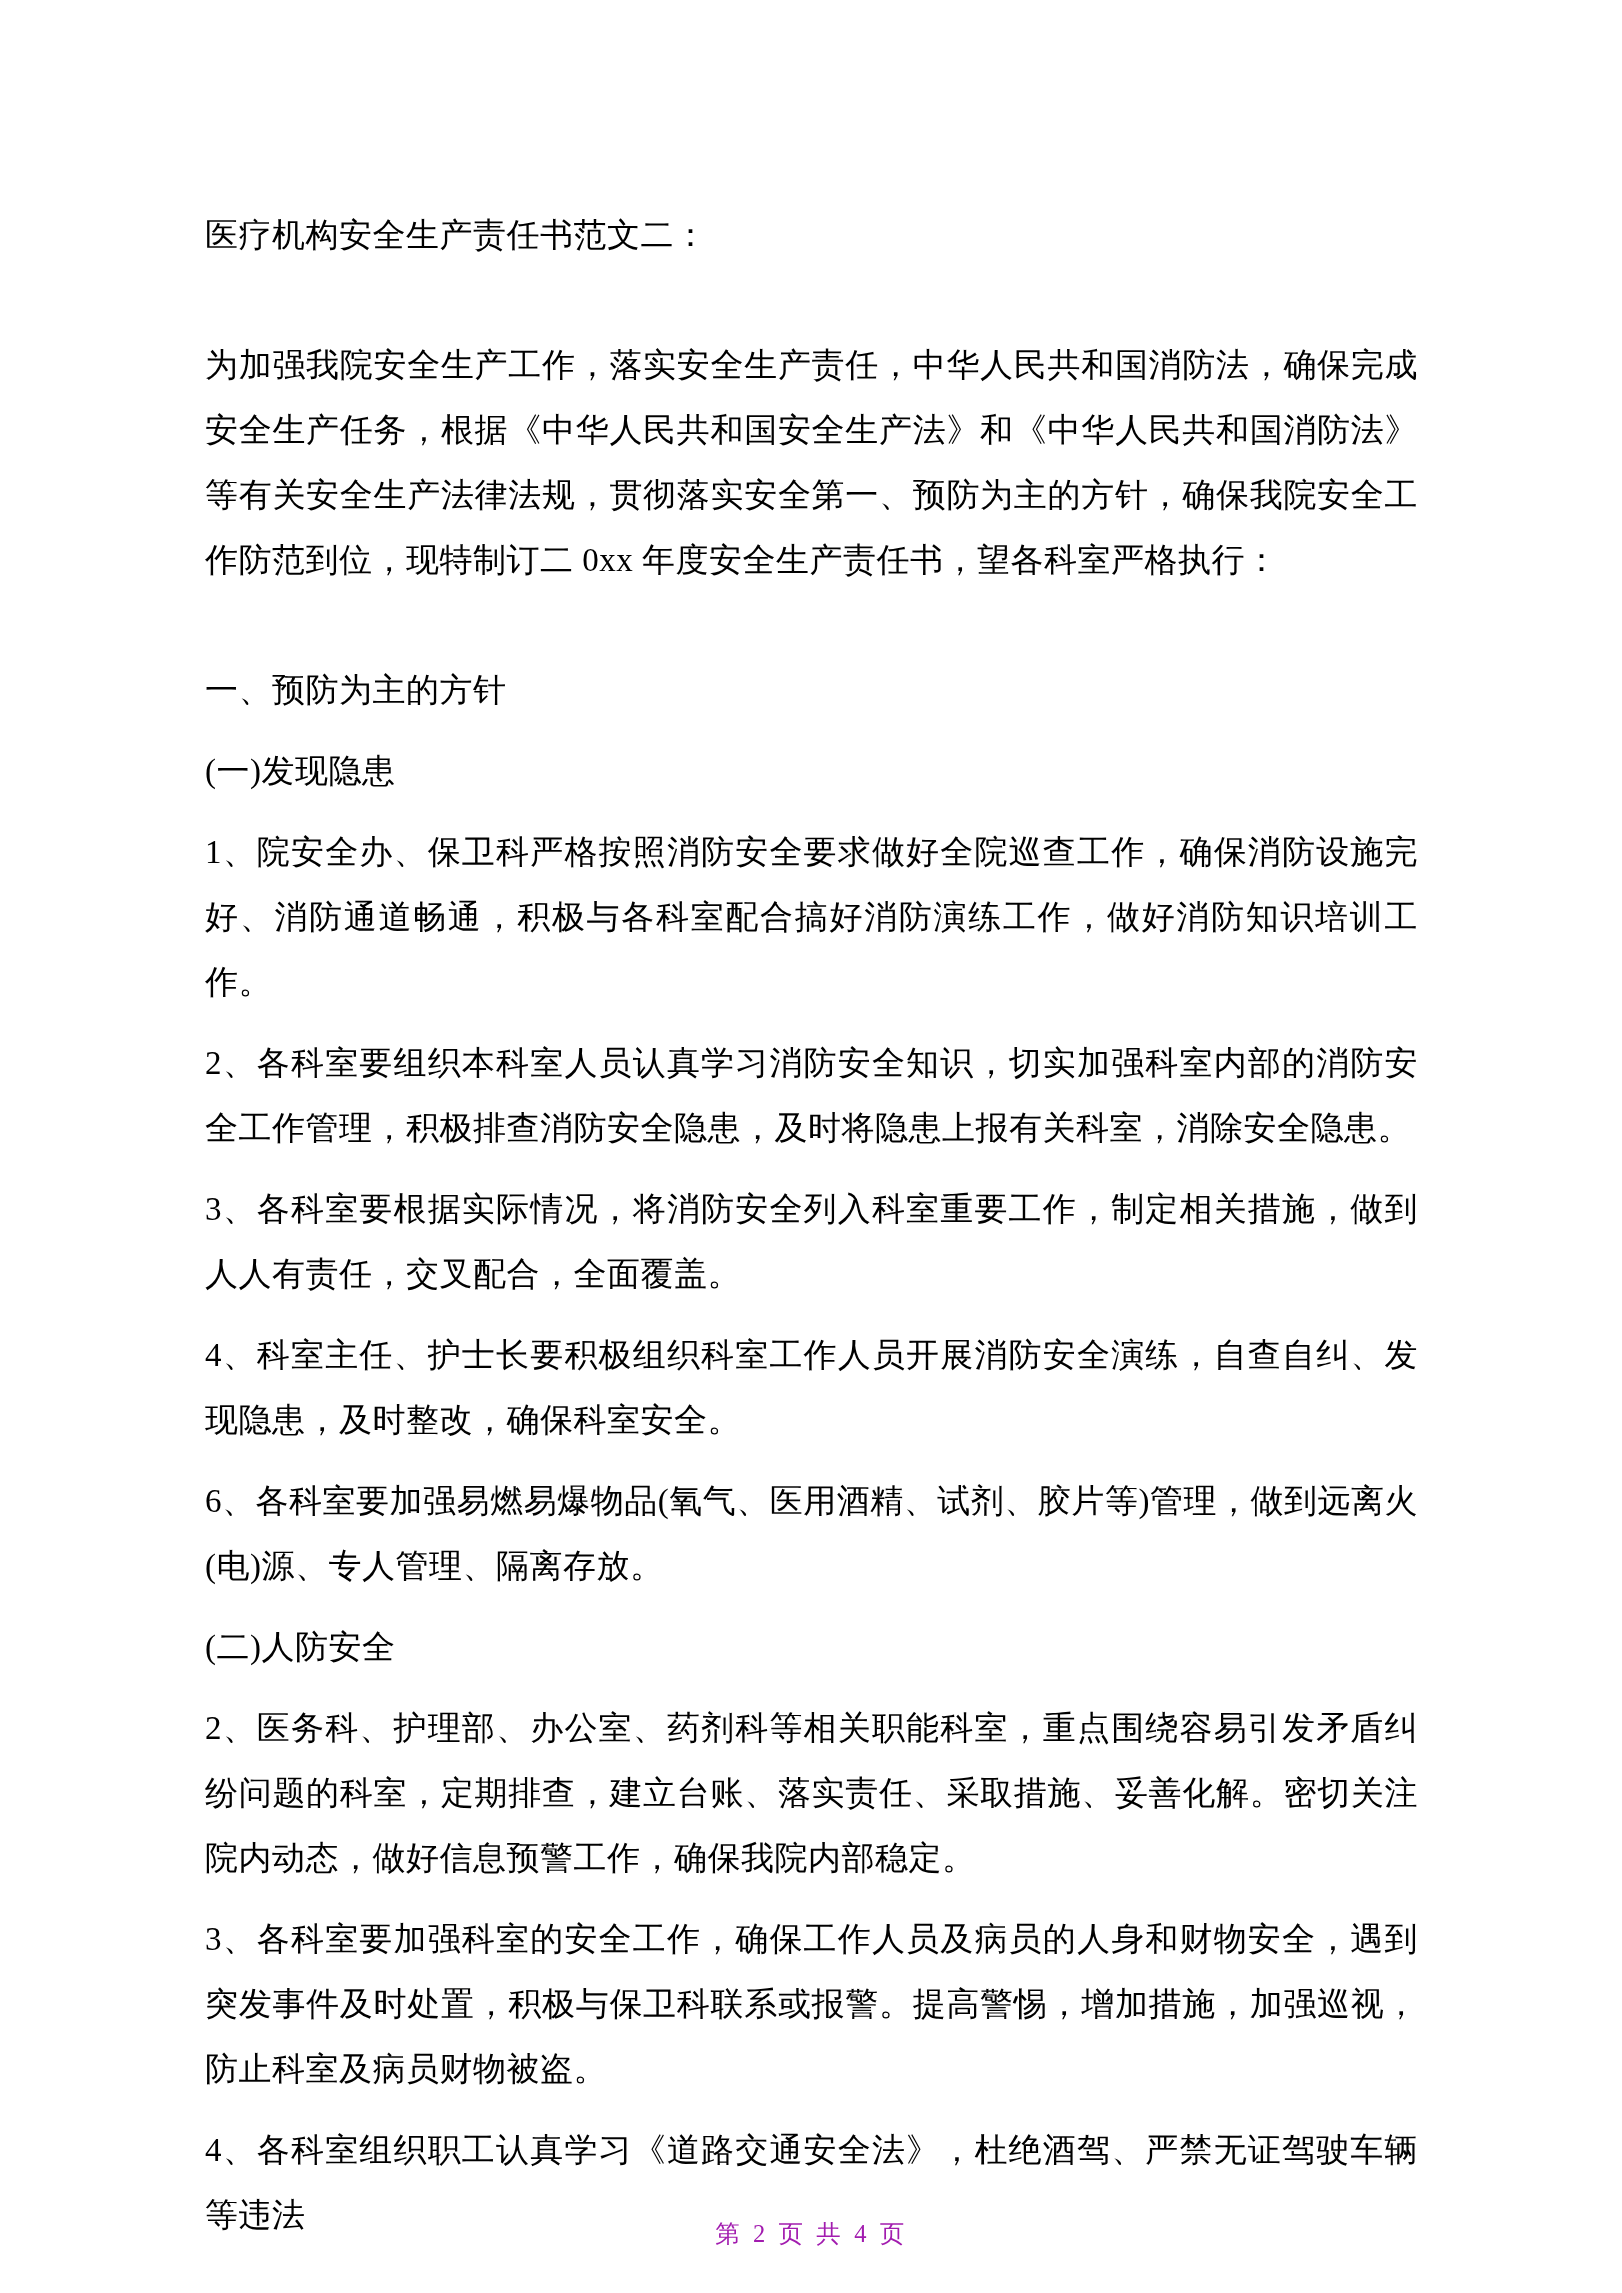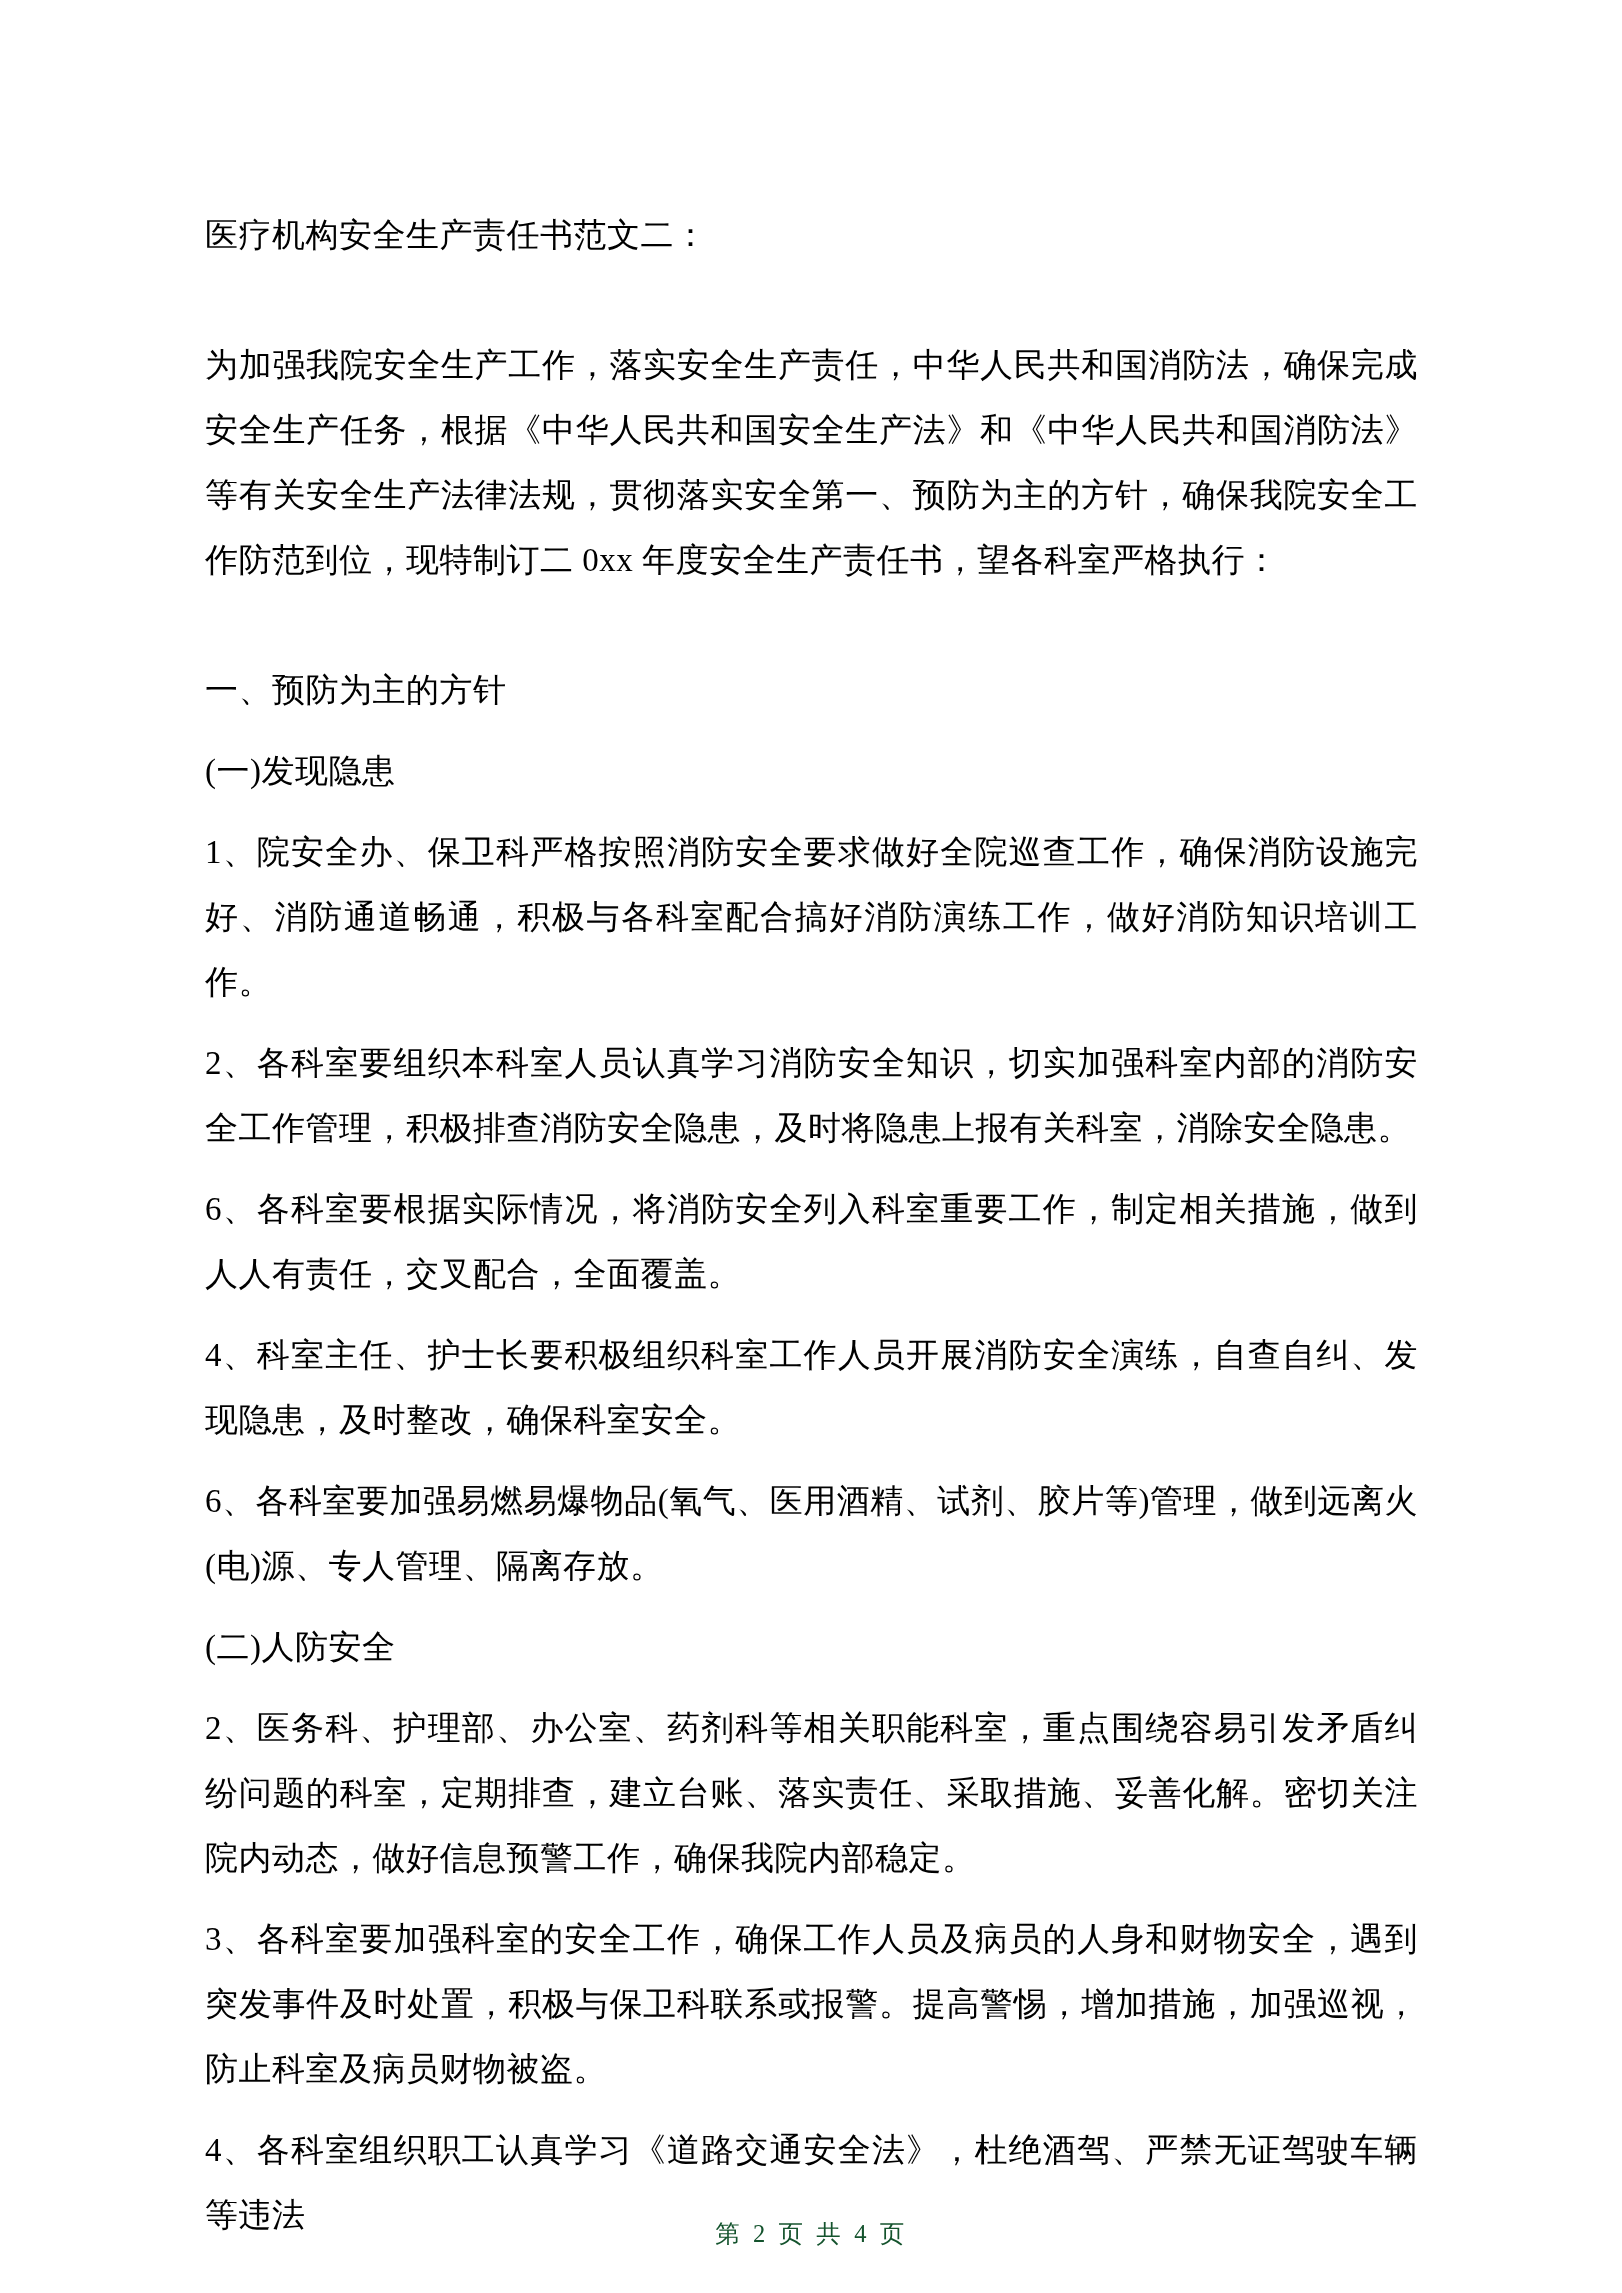--- a/index.html
+++ b/index.html
@@ -35,37 +35,37 @@
     margin-bottom: 65px;
   }
   .footer {
     position: absolute;
     bottom: 44px;
     left: 0;
     right: 0;
     text-align: center;
     font-size: 24.5px;
     letter-spacing: 3.6px;
-    color: #14532d;
+    color: #a21caf;
     font-family: "Liberation Serif", "DejaVu Serif", serif;
     margin-top: 12px;
   }
 </style>
 </head>
 <body>
 
 <div class="page">
   <div class="content">
     <p class="para gap-after">医疗机构安全生产责任书范文二：</p>
     <p class="para gap-after">为加强我院安全生产工作，落实安全生产责任，中华人民共和国消防法，确保完成安全生产任务，根据《中华人民共和国安全生产法》和《中华人民共和国消防法》等有关安全生产法律法规，贯彻落实安全第一、预防为主的方针，确保我院安全工作防范到位，现特制订二 0xx 年度安全生产责任书，望各科室严格执行：</p>
     <p class="para">一、预防为主的方针</p>
     <p class="para">(一)发现隐患</p>
     <p class="para">1、院安全办、保卫科严格按照消防安全要求做好全院巡查工作，确保消防设施完好、消防通道畅通，积极与各科室配合搞好消防演练工作，做好消防知识培训工作。</p>
     <p class="para">2、各科室要组织本科室人员认真学习消防安全知识，切实加强科室内部的消防安全工作管理，积极排查消防安全隐患，及时将隐患上报有关科室，消除安全隐患。</p>
-    <p class="para">6、各科室要根据实际情况，将消防安全列入科室重要工作，制定相关措施，做到人人有责任，交叉配合，全面覆盖。</p>
+    <p class="para">3、各科室要根据实际情况，将消防安全列入科室重要工作，制定相关措施，做到人人有责任，交叉配合，全面覆盖。</p>
     <p class="para">4、科室主任、护士长要积极组织科室工作人员开展消防安全演练，自查自纠、发现隐患，及时整改，确保科室安全。</p>
     <p class="para">6、各科室要加强易燃易爆物品(氧气、医用酒精、试剂、胶片等)管理，做到远离火(电)源、专人管理、隔离存放。</p>
     <p class="para">(二)人防安全</p>
     <p class="para">2、医务科、护理部、办公室、药剂科等相关职能科室，重点围绕容易引发矛盾纠纷问题的科室，定期排查，建立台账、落实责任、采取措施、妥善化解。密切关注院内动态，做好信息预警工作，确保我院内部稳定。</p>
     <p class="para">3、各科室要加强科室的安全工作，确保工作人员及病员的人身和财物安全，遇到突发事件及时处置，积极与保卫科联系或报警。提高警惕，增加措施，加强巡视，防止科室及病员财物被盗。</p>
     <p class="para">4、各科室组织职工认真学习《道路交通安全法》，杜绝酒驾、严禁无证驾驶车辆等违法</p>
   </div>
   <div class="footer">第 2 页 共 4 页</div>
 </div>
 

